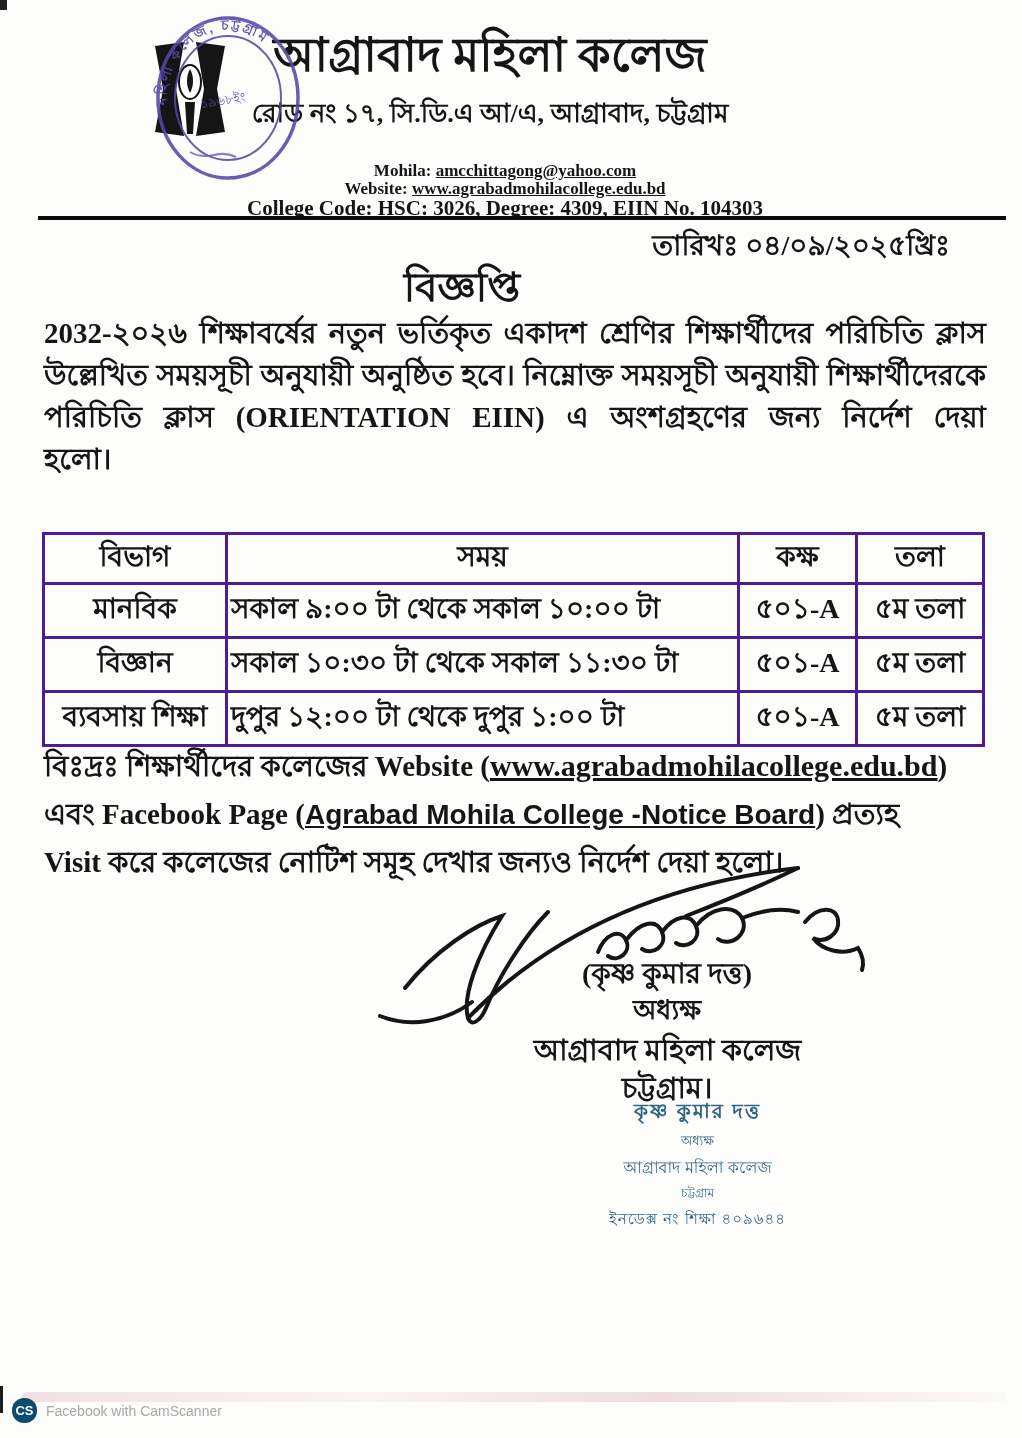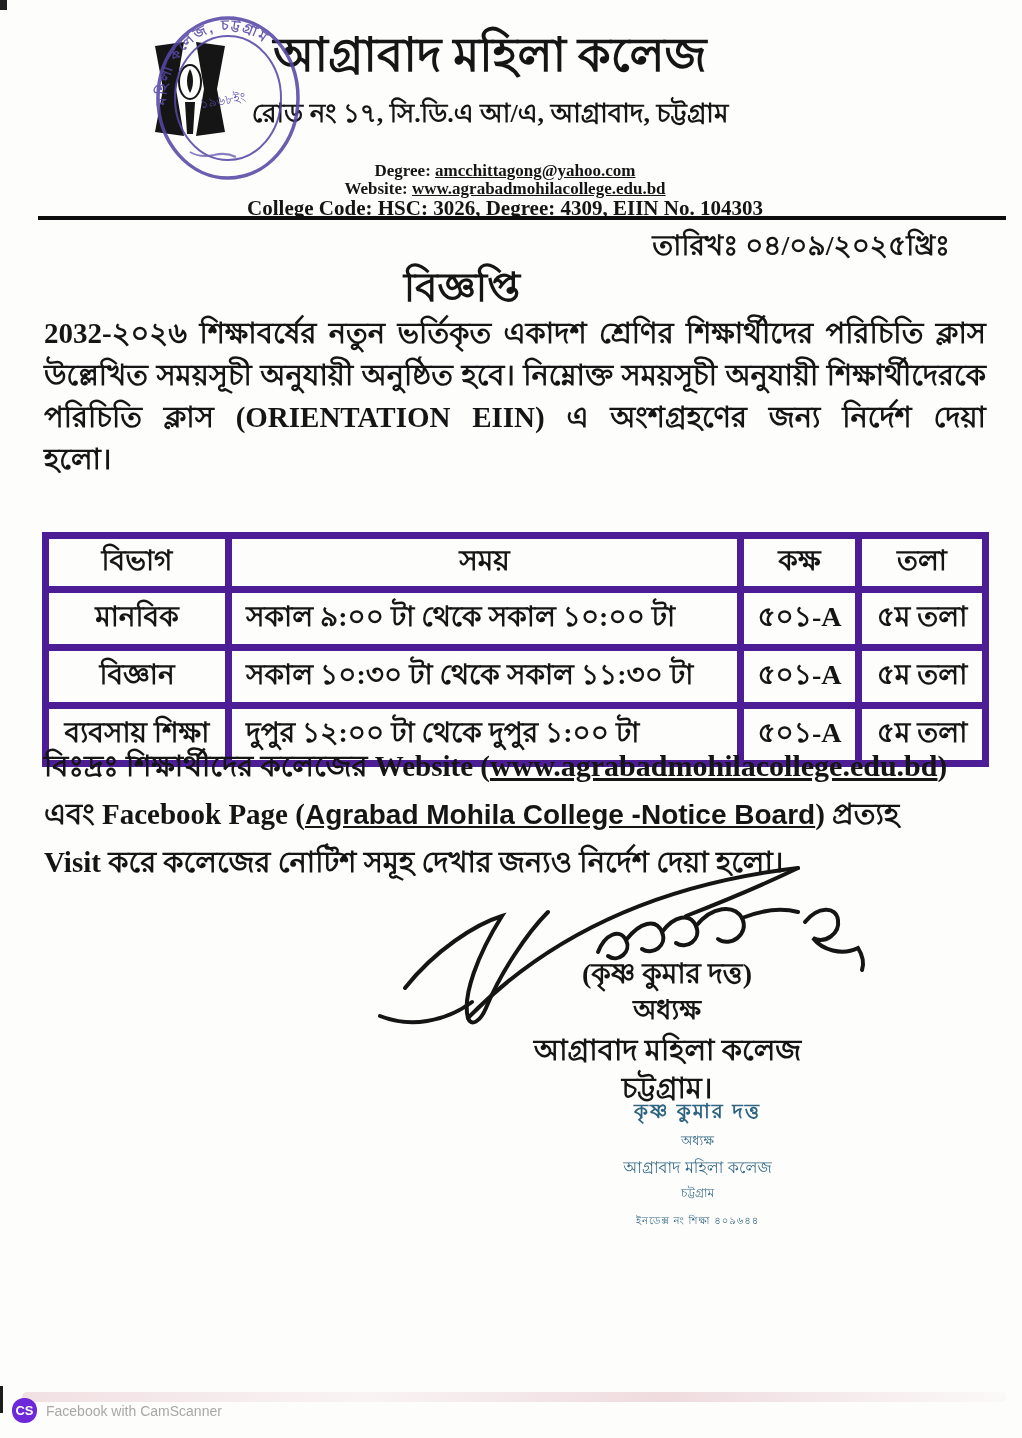--- a/index.html
+++ b/index.html
@@ -21,62 +21,62 @@
   .u{text-decoration:underline;}
   .rule{left:38px;top:216px;width:968px;height:4px;background:#0c0c0c;}
   
   .date-line{top:224px;right:72px;font-size:28px;font-weight:600;}
   .notice-title{left:0;top:256px;width:924px;font-size:40px;font-weight:800;}
   .body-text{left:44px;top:312px;width:942px;font-size:29px;}
   .body-line{height:42px;line-height:42px;text-align:justify;text-align-last:justify;white-space:nowrap;}
   .body-line.last{text-align-last:left;}
   
   .ntable{left:42px;top:532px;width:940px;border-collapse:collapse;table-layout:fixed;}
-  .ntable th,.ntable td{border:7px solid #4c1d95;font-size:28px;font-weight:600;padding:0 6px;overflow:hidden;}
+  .ntable th,.ntable td{border:3px solid #4c1d95;font-size:28px;font-weight:600;padding:0 6px;overflow:hidden;}
   .ntable th{height:46px;font-weight:700;}
   .ntable td{height:51px;text-align:center;}
-  .ntable td.time{text-align:left;padding-left:14px;}
+  .ntable td.time{text-align:left;padding-left:3px;}
   
   .note{left:44px;top:742px;width:945px;font-size:29px;}
   .note-line{height:48px;line-height:48px;white-space:nowrap;}
   .note-url{font-size:30px;}
   .note-fb{font-family:"Liberation Sans","DejaVu Sans",sans-serif;font-weight:700;font-size:28px;}
   
   .sig-name{left:558px;top:952px;width:218px;font-size:28px;font-weight:600;}
   .sig-title{left:558px;top:989px;width:218px;font-size:27px;font-weight:600;}
   .sig-college{left:520px;top:1027px;width:295px;font-size:29px;font-weight:600;}
   .sig-city{left:558px;top:1065px;width:218px;font-size:29px;font-weight:600;}
   .seal-block{left:545px;top:1096px;width:305px;color:#0c4a6e;filter:blur(0.7px);opacity:.85;
               font-family:"Liberation Sans","DejaVu Sans",sans-serif;}
   .seal-l1{font-size:20px;letter-spacing:2px;font-weight:700;}
   .seal-l2{font-size:13px;margin-top:2px;}
   .seal-l3{font-size:16px;margin-top:3px;}
   .seal-l4{font-size:12px;margin-top:2px;}
-  .seal-l5{font-size:10px;letter-spacing:1px;margin-top:9px;}
+  .seal-l5{font-size:15px;letter-spacing:1px;margin-top:3px;}
   
   .edge-tick{left:0;top:1386px;width:3px;height:27px;background:#1c1c1c;}
   .corner-speck{left:0;top:0;width:7px;height:10px;background:#202020;}
   .smear{left:22px;top:1392px;width:985px;height:10px;border-radius:5px;
          background:linear-gradient(90deg,rgba(224,180,188,.40),rgba(236,210,214,.22) 35%,rgba(222,178,186,.45) 65%,rgba(242,226,229,.15));}
-  .cs-badge{left:12px;top:1398px;width:25px;height:25px;background:#6d28d9;color:#fff;border-radius:12px;
+  .cs-badge{left:12px;top:1398px;width:25px;height:25px;background:#0c4a6e;color:#fff;border-radius:12px;
             font-family:"Liberation Sans",sans-serif;font-size:13px;font-weight:700;
             display:flex;align-items:center;justify-content:center;}
   .cs-label{left:46px;top:1403px;font-family:"Liberation Sans",sans-serif;font-size:14px;color:#a8a8a8;}
 </style>
 </head>
 <body>
 
 <div class="page">
 
   <div class="abs corner-speck"></div>
 
   <div class="abs center college-name bn">আগ্রাবাদ মহিলা কলেজ</div>
   <div class="abs center address bn">রোড নং ১৭, সি.ডি.এ আ/এ, আগ্রাবাদ, চট্টগ্রাম</div>
   <div class="abs center email-line">
-    <span>Degree: </span><span class="u">amcchittagong@yahoo.com</span>
+    <span>Mohila: </span><span class="u">amcchittagong@yahoo.com</span>
   </div>
   <div class="abs center website-line">
     <span>Website: </span><span class="u">www.agrabadmohilacollege.edu.bd</span>
   </div>
   <div class="abs center college-code">College Code: HSC: 3026, Degree: 4309, EIIN No. 104303</div>
 
   <svg class="abs" style="left:152px;top:40px;" width="76" height="98" viewBox="0 0 76 98">
     <path d="M3 6 L32 2 L24 49 L32 96 L3 92 L11 49 Z" fill="#151515"></path>
     <path d="M73 6 L44 2 L52 49 L44 96 L73 92 L65 49 Z" fill="#151515"></path>
     <ellipse cx="38" cy="42" rx="11" ry="17" fill="#fdfdfc" stroke="#151515" stroke-width="2"></ellipse>

